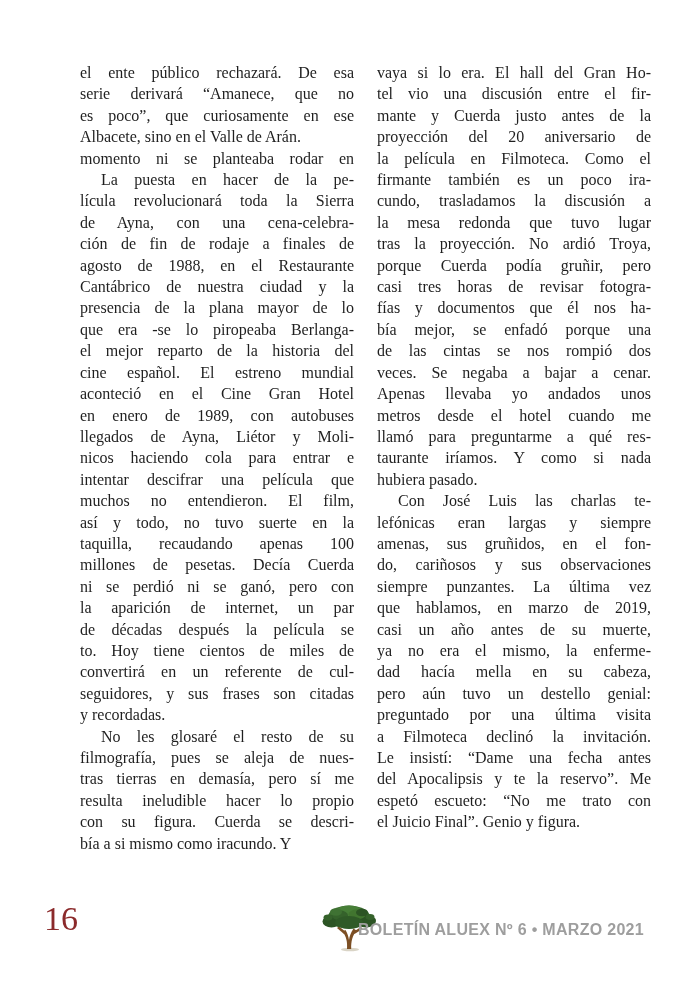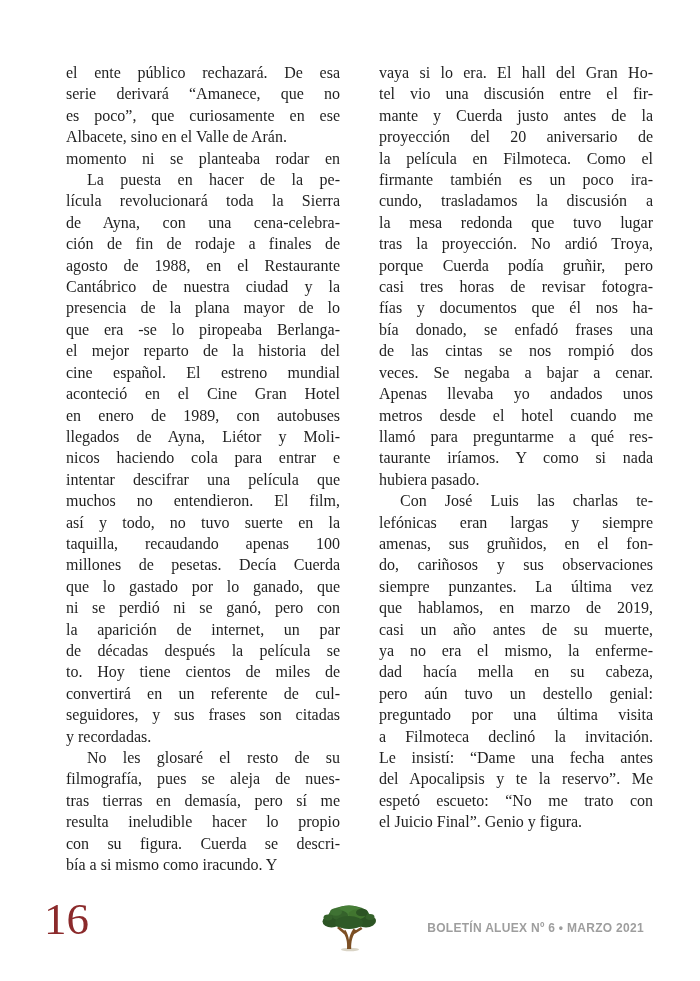--- a/index.html
+++ b/index.html
@@ -16,56 +16,56 @@
     font-family: "Liberation Serif", "DejaVu Serif", serif;
   }
   .page {
     position: relative;
     width: 700px; height: 981px;
     background: var(--page-bg);
     overflow: hidden;
   }
   .text-columns {
     position: absolute;
-    left: 66px; top: 62px;
+    left: 80px; top: 62px;
     display: flex;
-    gap: 39px;
+    gap: 23px;
   }
   .col {
     width: 274px;
     color: var(--body-text);
     font-size: 16px;
     line-height: 21.4px;
   }
   .para { margin: 0; }
   .line {
     text-align: justify;
     text-align-last: justify;
   }
   .line.last { text-align-last: auto; }
   .line.indent { text-indent: 21px; }
   .page-number {
     position: absolute;
     left: 44px; top: 901px;
-    font-size: 45px;
+    font-size: 34px;
     line-height: 36px;
     color: var(--page-number-color);
     font-family: "Liberation Serif", "DejaVu Serif", serif;
   }
   .tree-wrap {
     position: absolute;
     left: 320px; top: 903px;
     width: 58px; height: 50px;
   }
   .footer-issue {
     position: absolute;
     right: 56px; top: 921px;
     font-family: "Liberation Sans", "DejaVu Sans", sans-serif;
     font-weight: bold;
-    font-size: 12px;
+    font-size: 16px;
     letter-spacing: 0.3px;
     color: var(--footer-text-color);
     white-space: nowrap;
   }
 </style>
 </head>
 <body>
 
 <div class="page">
 
@@ -91,21 +91,20 @@
           <div class="line">cine español. El estreno mundial</div>
           <div class="line">aconteció en el Cine Gran Hotel</div>
           <div class="line">en enero de 1989, con autobuses</div>
           <div class="line">llegados de Ayna, Liétor y Moli-</div>
           <div class="line">nicos haciendo cola para entrar e</div>
           <div class="line">intentar descifrar una película que</div>
           <div class="line">muchos no entendieron. El film,</div>
           <div class="line">así y todo, no tuvo suerte en la</div>
           <div class="line">taquilla, recaudando apenas 100</div>
           <div class="line">millones de pesetas. Decía Cuerda</div>
-          <div class="line">que lo gastado por lo ganado, que</div>
           <div class="line">ni se perdió ni se ganó, pero con</div>
           <div class="line">la aparición de internet, un par</div>
           <div class="line">de décadas después la película se</div>
           <div class="line">to. Hoy tiene cientos de miles de</div>
           <div class="line">convertirá en un referente de cul-</div>
           <div class="line">seguidores, y sus frases son citadas</div>
           <div class="line last">y recordadas.</div>
         </div>
         <div class="para">
           <div class="line indent">No les glosaré el resto de su</div>
@@ -123,21 +122,21 @@
           <div class="line">mante y Cuerda justo antes de la</div>
           <div class="line">proyección del 20 aniversario de</div>
           <div class="line">la película en Filmoteca. Como el</div>
           <div class="line">firmante también es un poco ira-</div>
           <div class="line">cundo, trasladamos la discusión a</div>
           <div class="line">la mesa redonda que tuvo lugar</div>
           <div class="line">tras la proyección. No ardió Troya,</div>
           <div class="line">porque Cuerda podía gruñir, pero</div>
           <div class="line">casi tres horas de revisar fotogra-</div>
           <div class="line">fías y documentos que él nos ha-</div>
-          <div class="line">bía donado, se enfadó frases una</div>
+          <div class="line">bía mejor, se enfadó porque una</div>
           <div class="line">de las cintas se nos rompió dos</div>
           <div class="line">veces. Se negaba a bajar a cenar.</div>
           <div class="line">Apenas llevaba yo andados unos</div>
           <div class="line">metros desde el hotel cuando me</div>
           <div class="line">llamó para preguntarme a qué res-</div>
           <div class="line">taurante iríamos. Y como si nada</div>
           <div class="line last">hubiera pasado.</div>
         </div>
         <div class="para">
           <div class="line indent">Con José Luis las charlas te-</div>

